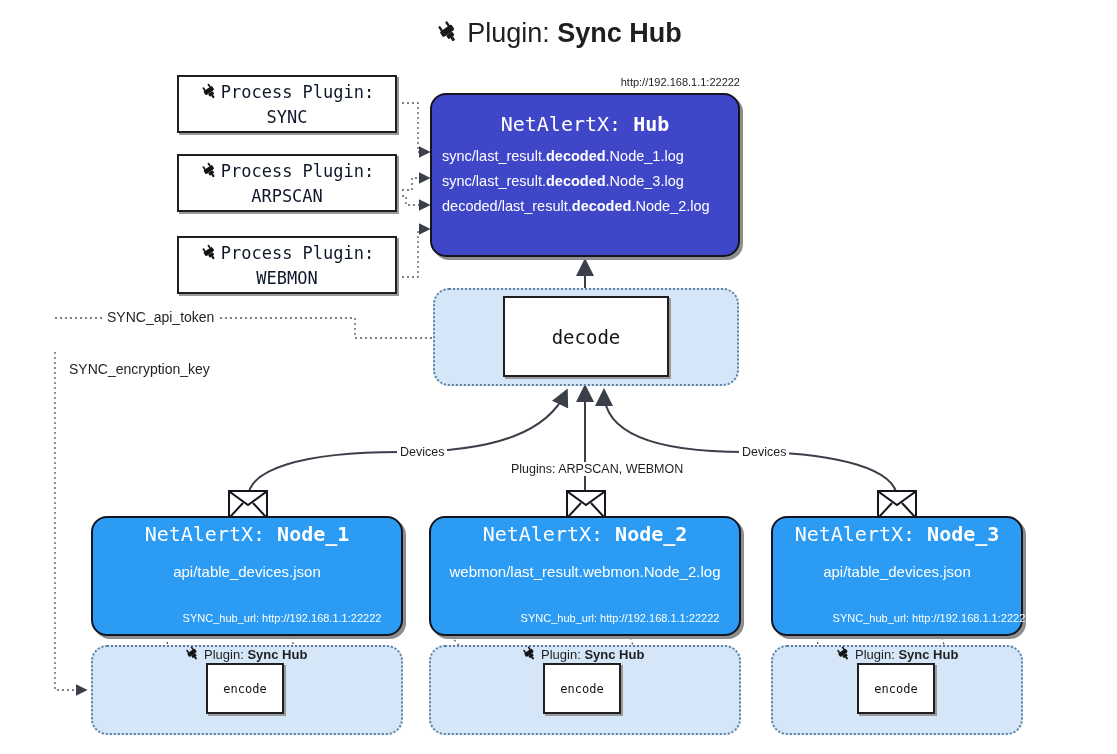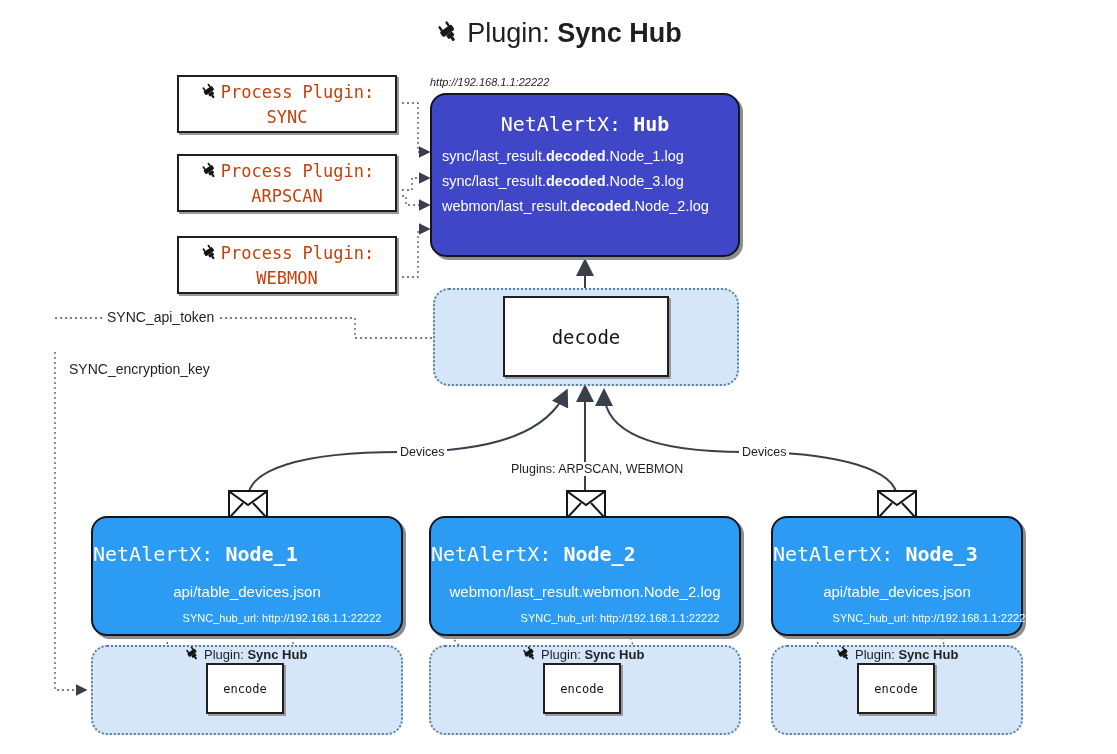--- a/index.html
+++ b/index.html
@@ -10,56 +10,56 @@
 
   .title{position:absolute;left:0;top:18px;width:1117px;text-align:center;
          font-size:27px;color:#1f1f1f;white-space:nowrap;}
   .title .plug{display:inline-block;vertical-align:-3px;margin-right:6px;}
   .title b{font-weight:bold;}
 
   
   .procbox{position:absolute;background:#ffffff;border:2px solid #1f1f1f;
            box-shadow:2px 2px 0 #9a9a9a;box-sizing:border-box;
            font-family:"DejaVu Sans Mono","Liberation Mono",monospace;
-           font-size:17px;color:#c2410c;text-align:center;
+           font-size:17px;color:#0f172a;text-align:center;
            display:flex;flex-direction:column;align-items:center;justify-content:center;}
   .procbox .l1{white-space:nowrap;}
   .procbox .l2{white-space:nowrap;margin-top:2px;}
   .procbox .plug{display:inline-block;vertical-align:-3px;margin-right:2px;}
 
   
   .hubwrap{position:absolute;left:430px;top:93px;width:310px;height:164px;}
   .hub{position:absolute;left:0;top:0;width:310px;height:164px;
        background:#4046c8;border:2px solid #15151f;border-radius:16px;
        box-shadow:3px 3px 0 #8d8d8d;box-sizing:border-box;color:#ffffff;}
   .hub .hubtitle{font-family:"DejaVu Sans Mono","Liberation Mono",monospace;
                  font-size:20px;text-align:center;margin-top:17px;white-space:nowrap;}
   .hub .hubtitle b{font-weight:bold;}
   .hub .loglist{margin-top:8px;}
   .hub .logline{font-size:14.5px;line-height:25px;padding-left:10px;white-space:nowrap;}
   .hub .logline b{font-weight:bold;}
-  .hubUrl{position:absolute;left:430px;top:76px;width:310px;text-align:left;
-          font-size:11px;color:#1f1f1f;white-space:nowrap;font-style:italic;}
+  .hubUrl{position:absolute;left:430px;top:76px;width:310px;text-align:right;
+          font-size:11px;color:#1f1f1f;white-space:nowrap;}
 
   
   .lbcontainer{position:absolute;background:#d4e6f8;border:2px dotted #5b7f9e;
                border-radius:16px;box-sizing:border-box;}
 
   
   .whitebox{position:absolute;background:#ffffff;border:2px solid #1f1f1f;
             box-shadow:2px 2px 0 #9a9a9a;box-sizing:border-box;
             display:flex;align-items:center;justify-content:center;
             font-family:"DejaVu Sans Mono","Liberation Mono",monospace;
             color:#141414;}
 
   
   .node{position:absolute;background:#2b9bf4;border:2px solid #15151f;border-radius:16px;
         box-shadow:3px 3px 0 #8d8d8d;box-sizing:border-box;color:#ffffff;}
   .node .ntitle{font-family:"DejaVu Sans Mono","Liberation Mono",monospace;
-                font-size:20px;margin-top:24px;white-space:nowrap;}
+                font-size:20px;text-align:center;margin-top:4px;white-space:nowrap;}
   .node .ntitle b{font-weight:bold;}
   .node .nlines{margin-top:12px;text-align:center;}
   .node .nline{font-size:15px;line-height:27px;white-space:nowrap;}
   .node .nurl{position:absolute;left:0;bottom:10px;width:100%;text-align:center;
               font-size:11px;white-space:nowrap;padding-left:35px;}
 
   .edgelabel{position:absolute;background:#ffffff;font-size:12.5px;color:#1f1f1f;
              white-space:nowrap;padding:0 3px;}
   .pluglabel{position:absolute;font-size:13px;color:#1f1f1f;white-space:nowrap;}
   .pluglabel b{font-weight:bold;}
@@ -163,21 +163,21 @@
     <div class="l2">WEBMON</div>
   </div>
 
   <div class="hubUrl">http://192.168.1.1:22222</div>
   <div class="hubwrap">
     <div class="hub">
       <div class="hubtitle"><span>NetAlertX: </span><b>Hub</b></div>
       <div class="loglist">
         <div class="logline"><span>sync/last_result.</span><b>decoded</b><span>.Node_1.log</span></div>
         <div class="logline"><span>sync/last_result.</span><b>decoded</b><span>.Node_3.log</span></div>
-        <div class="logline"><span>webmon/last_result.</span><b>decoded</b><span>.Node_2.log</span></div>
+        <div class="logline"><span>decoded/last_result.</span><b>decoded</b><span>.Node_2.log</span></div>
       </div>
     </div>
   </div>
 
   <div class="lbcontainer" style="left:433px;top:288px;width:306px;height:98px;"></div>
   <div class="whitebox" style="left:503px;top:296px;width:166px;height:81px;font-size:19px;">
     <span>decode</span>
   </div>
 
   <div class="edgelabel" style="left:104px;top:317px;transform:translateY(-50%);font-size:14px;">SYNC_api_token</div>

